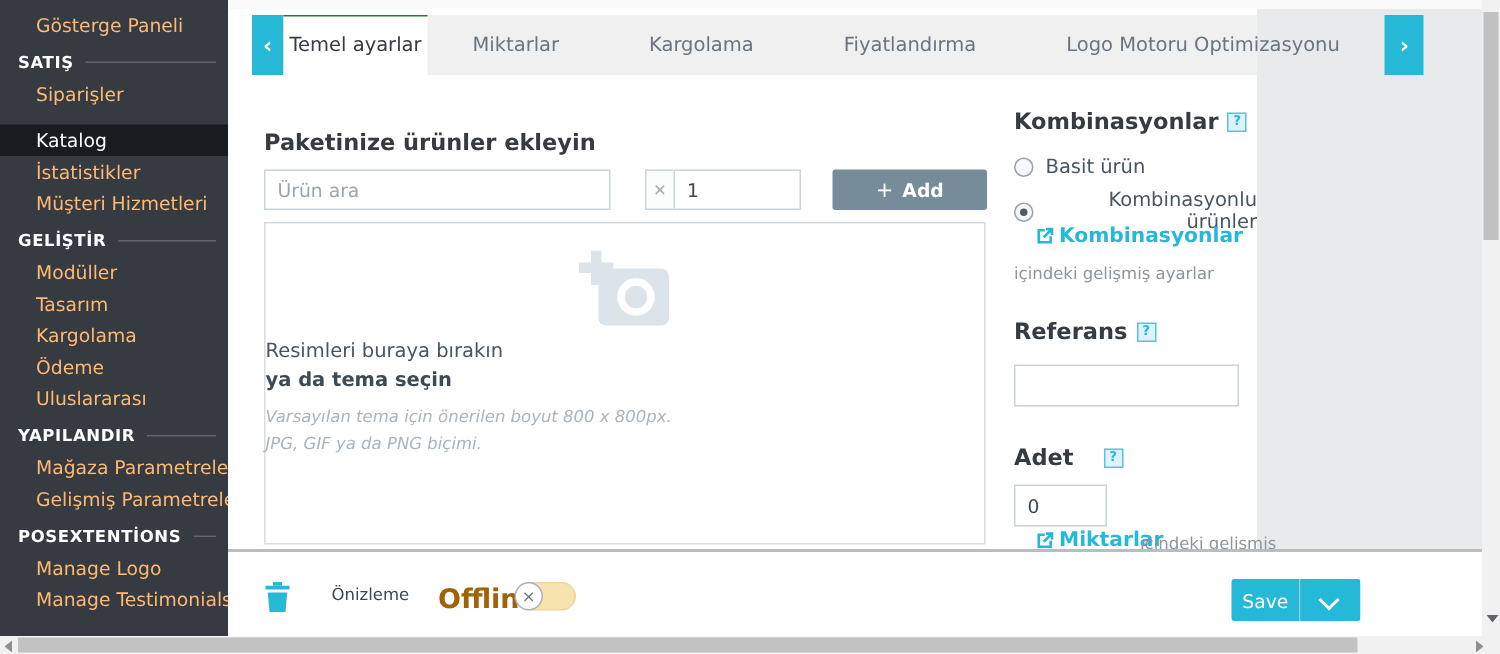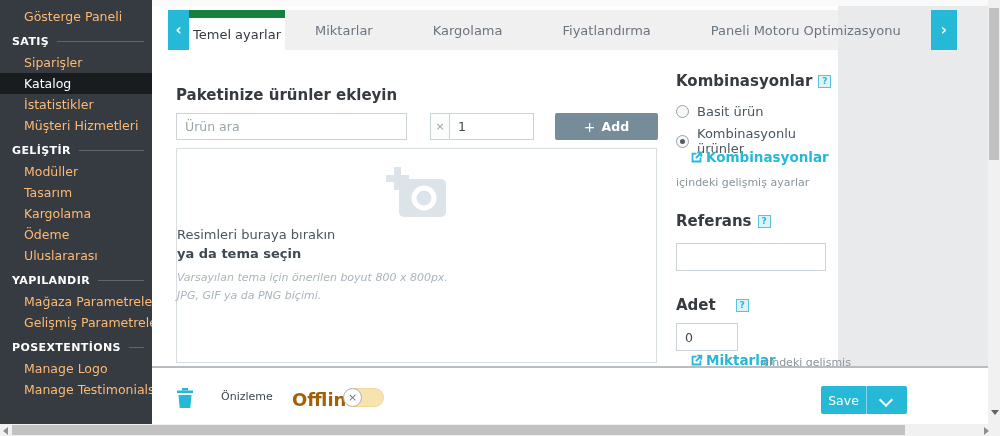--- a/index.html
+++ b/index.html
@@ -4,36 +4,36 @@
 <style>
   html,body{margin:0;padding:0;background:#fff;}
   *{box-sizing:border-box;}
   body{font-family:"DejaVu Sans","Liberation Sans",sans-serif;}
   .app{position:relative;width:1000px;height:436px;overflow:hidden;background:#fff;}
 
   
   .sidebar{position:absolute;left:0;top:0;width:152px;height:424px;background:#363a41;overflow:hidden;}
   .side-list{padding-top:6px;}
   .side-item{height:21px;line-height:21px;padding-left:24px;font-size:12.5px;color:#fdba74;cursor:pointer;white-space:nowrap;}
-  .side-item.active{background:#191c1f;color:#ffffff;width:157px;}
+  .side-item.active{background:#191c1f;color:#ffffff;width:157px;margin-top:10px;}
   .side-header{margin-top:4px;height:21px;line-height:21px;padding-left:12px;font-size:11px;font-weight:bold;color:#ffffff;letter-spacing:.4px;display:flex;align-items:center;gap:8px;white-space:nowrap;}
   .side-header .rule{flex:1;height:1px;background:#5d656d;margin-right:8px;min-width:10px;}
 
   
   .content{position:absolute;left:152px;top:0;width:836px;height:424px;background:#ffffff;}
   .right-gutter{position:absolute;right:0;top:6px;width:150px;height:362px;background:#e9eaeb;}
   .top-strip{position:absolute;left:0;top:0;right:0;height:6px;background:#fafafa;}
 
   
   .tab-strip{position:absolute;left:16px;top:10px;width:670px;height:40px;background:#f0f0f1;display:flex;align-items:stretch;}
   .tab-arrow{width:21px;background:#25b9d7;color:#fff;display:flex;align-items:center;justify-content:center;font-size:15px;font-weight:bold;cursor:pointer;flex:none;}
   .tab-arrow.right{width:26px;}
   .tab{display:flex;align-items:center;justify-content:center;font-size:13px;color:#6b7580;cursor:pointer;padding:0 30px;white-space:nowrap;}
   .tab.grow{flex:1;}
-  .tab.active{background:#ffffff;color:#363a41;border-top:8px solid #15803d;padding:4px 18px;flex:none;width:96px;}
+  .tab.active{background:#ffffff;color:#363a41;border-top:1px solid #15803d;padding:4px 18px;flex:none;width:96px;}
 
   
   .panel-title{position:absolute;left:24px;top:86px;font-size:15px;font-weight:bold;color:#363a41;}
   .search-row{position:absolute;left:24px;top:113px;height:27px;}
   .inp{border:1px solid #c9d3d8;background:#fff;height:27px;font-size:12.5px;color:#3b4751;padding:0 8px;outline:none;font-family:inherit;}
   .inp::placeholder{color:#9aa5ad;}
   .search-inp{position:absolute;left:0;top:0;width:231px;}
   .mult-box{position:absolute;left:254px;top:0;width:19px;height:27px;border:1px solid #c9d3d8;border-right:none;background:#fbfcfc;color:#9aa5ad;font-size:11px;display:flex;align-items:center;justify-content:center;}
   .qty-inp{position:absolute;left:273px;top:0;width:85px;}
   .add-btn{position:absolute;left:379px;top:0;width:103px;height:27px;background:#768d99;color:#fff;border:none;border-radius:2px;font-size:12.5px;font-weight:bold;cursor:pointer;display:flex;align-items:center;justify-content:center;gap:6px;font-family:inherit;}
@@ -43,21 +43,21 @@
   .dz-icon{margin:18px auto 8px;width:62px;height:52px;}
   .dz-line1{font-size:13px;color:#4a565f;margin-bottom:4px;}
   .dz-line2{font-size:13px;font-weight:bold;color:#3e4a53;margin-bottom:8px;}
   .dz-hint{font-size:11px;font-style:italic;color:#a9b4bc;line-height:1.6;}
 
   
   .side-col{position:absolute;left:524px;top:0;width:162px;}
   .sec-title{font-size:15px;font-weight:bold;color:#363a41;display:flex;align-items:center;gap:6px;}
   .help{width:13px;height:13px;border:1px solid #56c5dc;background:#ddf2f9;color:#25b9d7;font-size:9px;font-weight:bold;display:inline-flex;align-items:center;justify-content:center;cursor:pointer;flex:none;}
   .k-title{position:absolute;left:0;top:72px;}
-  .radio-row{position:absolute;left:0;display:flex;align-items:center;gap:8px;font-size:13px;color:#4a565f;cursor:pointer;}
+  .radio-row{position:absolute;left:0;display:flex;align-items:center;gap:8px;font-size:13px;color:#4a565f;cursor:pointer;text-align:right;}
   .radio{width:13px;height:13px;border-radius:50%;border:1px solid #99a2a9;background:#f6f7f8;position:relative;flex:none;}
   .radio.checked::after{content:"";position:absolute;left:3px;top:3px;width:5px;height:5px;border-radius:50%;background:#515b63;}
   .r1{top:104px;}
   .r2{top:126px;}
   .combo-link{position:absolute;left:14px;top:149px;display:flex;align-items:center;gap:3px;color:#25b9d7;font-size:13.5px;font-weight:bold;cursor:pointer;text-decoration:none;}
   .suffix{position:absolute;font-size:11px;color:#8b959c;}
   .sfx1{left:0;top:176px;}
   .ref-title{position:absolute;left:0;top:212px;}
   .ref-inp{position:absolute;left:0;top:243px;width:150px;height:28px;}
   .adet-title{position:absolute;left:0;top:296px;gap:20px;}
@@ -131,21 +131,21 @@
     <div class="right-gutter"></div>
 
     <div class="tab-strip">
       <div class="tab-arrow">
           <span>‹</span>
         </div>
       <div class="tab active">Temel ayarlar</div>
       <div class="tab grow">Miktarlar</div>
       <div class="tab grow">Kargolama</div>
       <div class="tab grow">Fiyatlandırma</div>
-      <div class="tab grow">Paneli Motoru Optimizasyonu</div>
+      <div class="tab grow">Logo Motoru Optimizasyonu</div>
       <div class="tab-arrow right">
           <span>›</span>
         </div>
     </div>
 
     <div class="panel-title">Paketinize ürünler ekleyin</div>
 
     <div class="search-row">
       <input class="inp search-inp" placeholder="Ürün ara" style="">
       <div class="mult-box">×</div>

